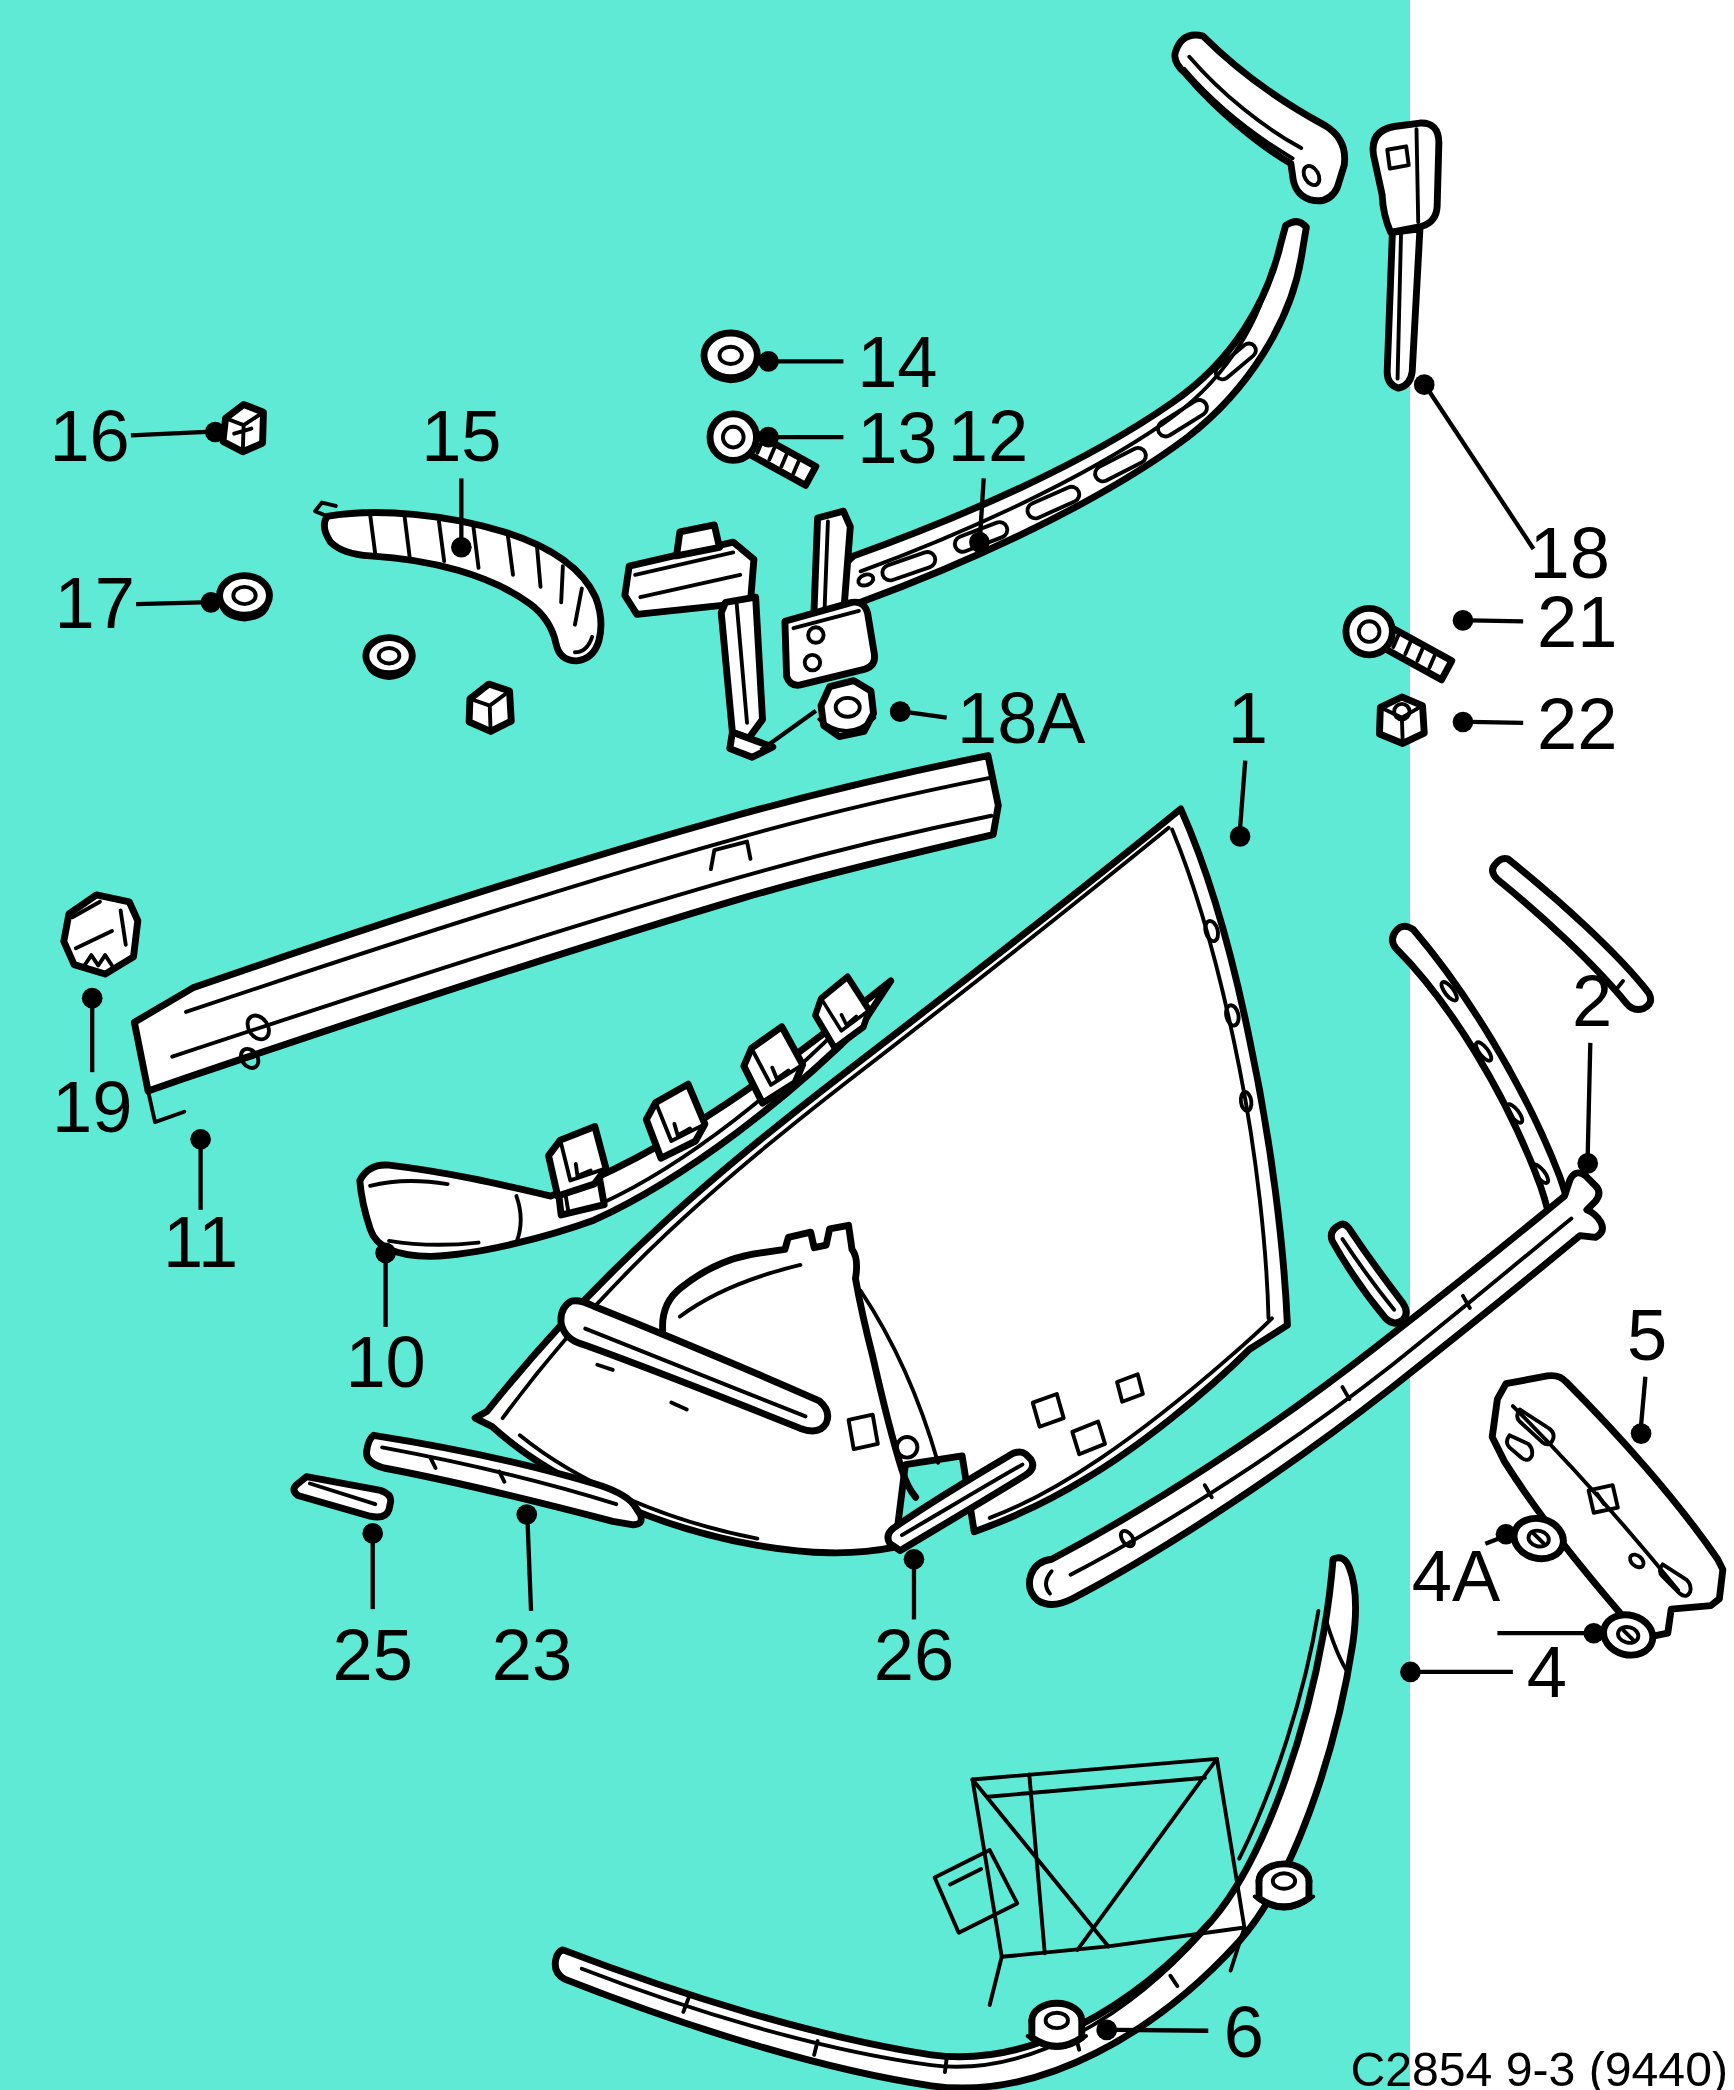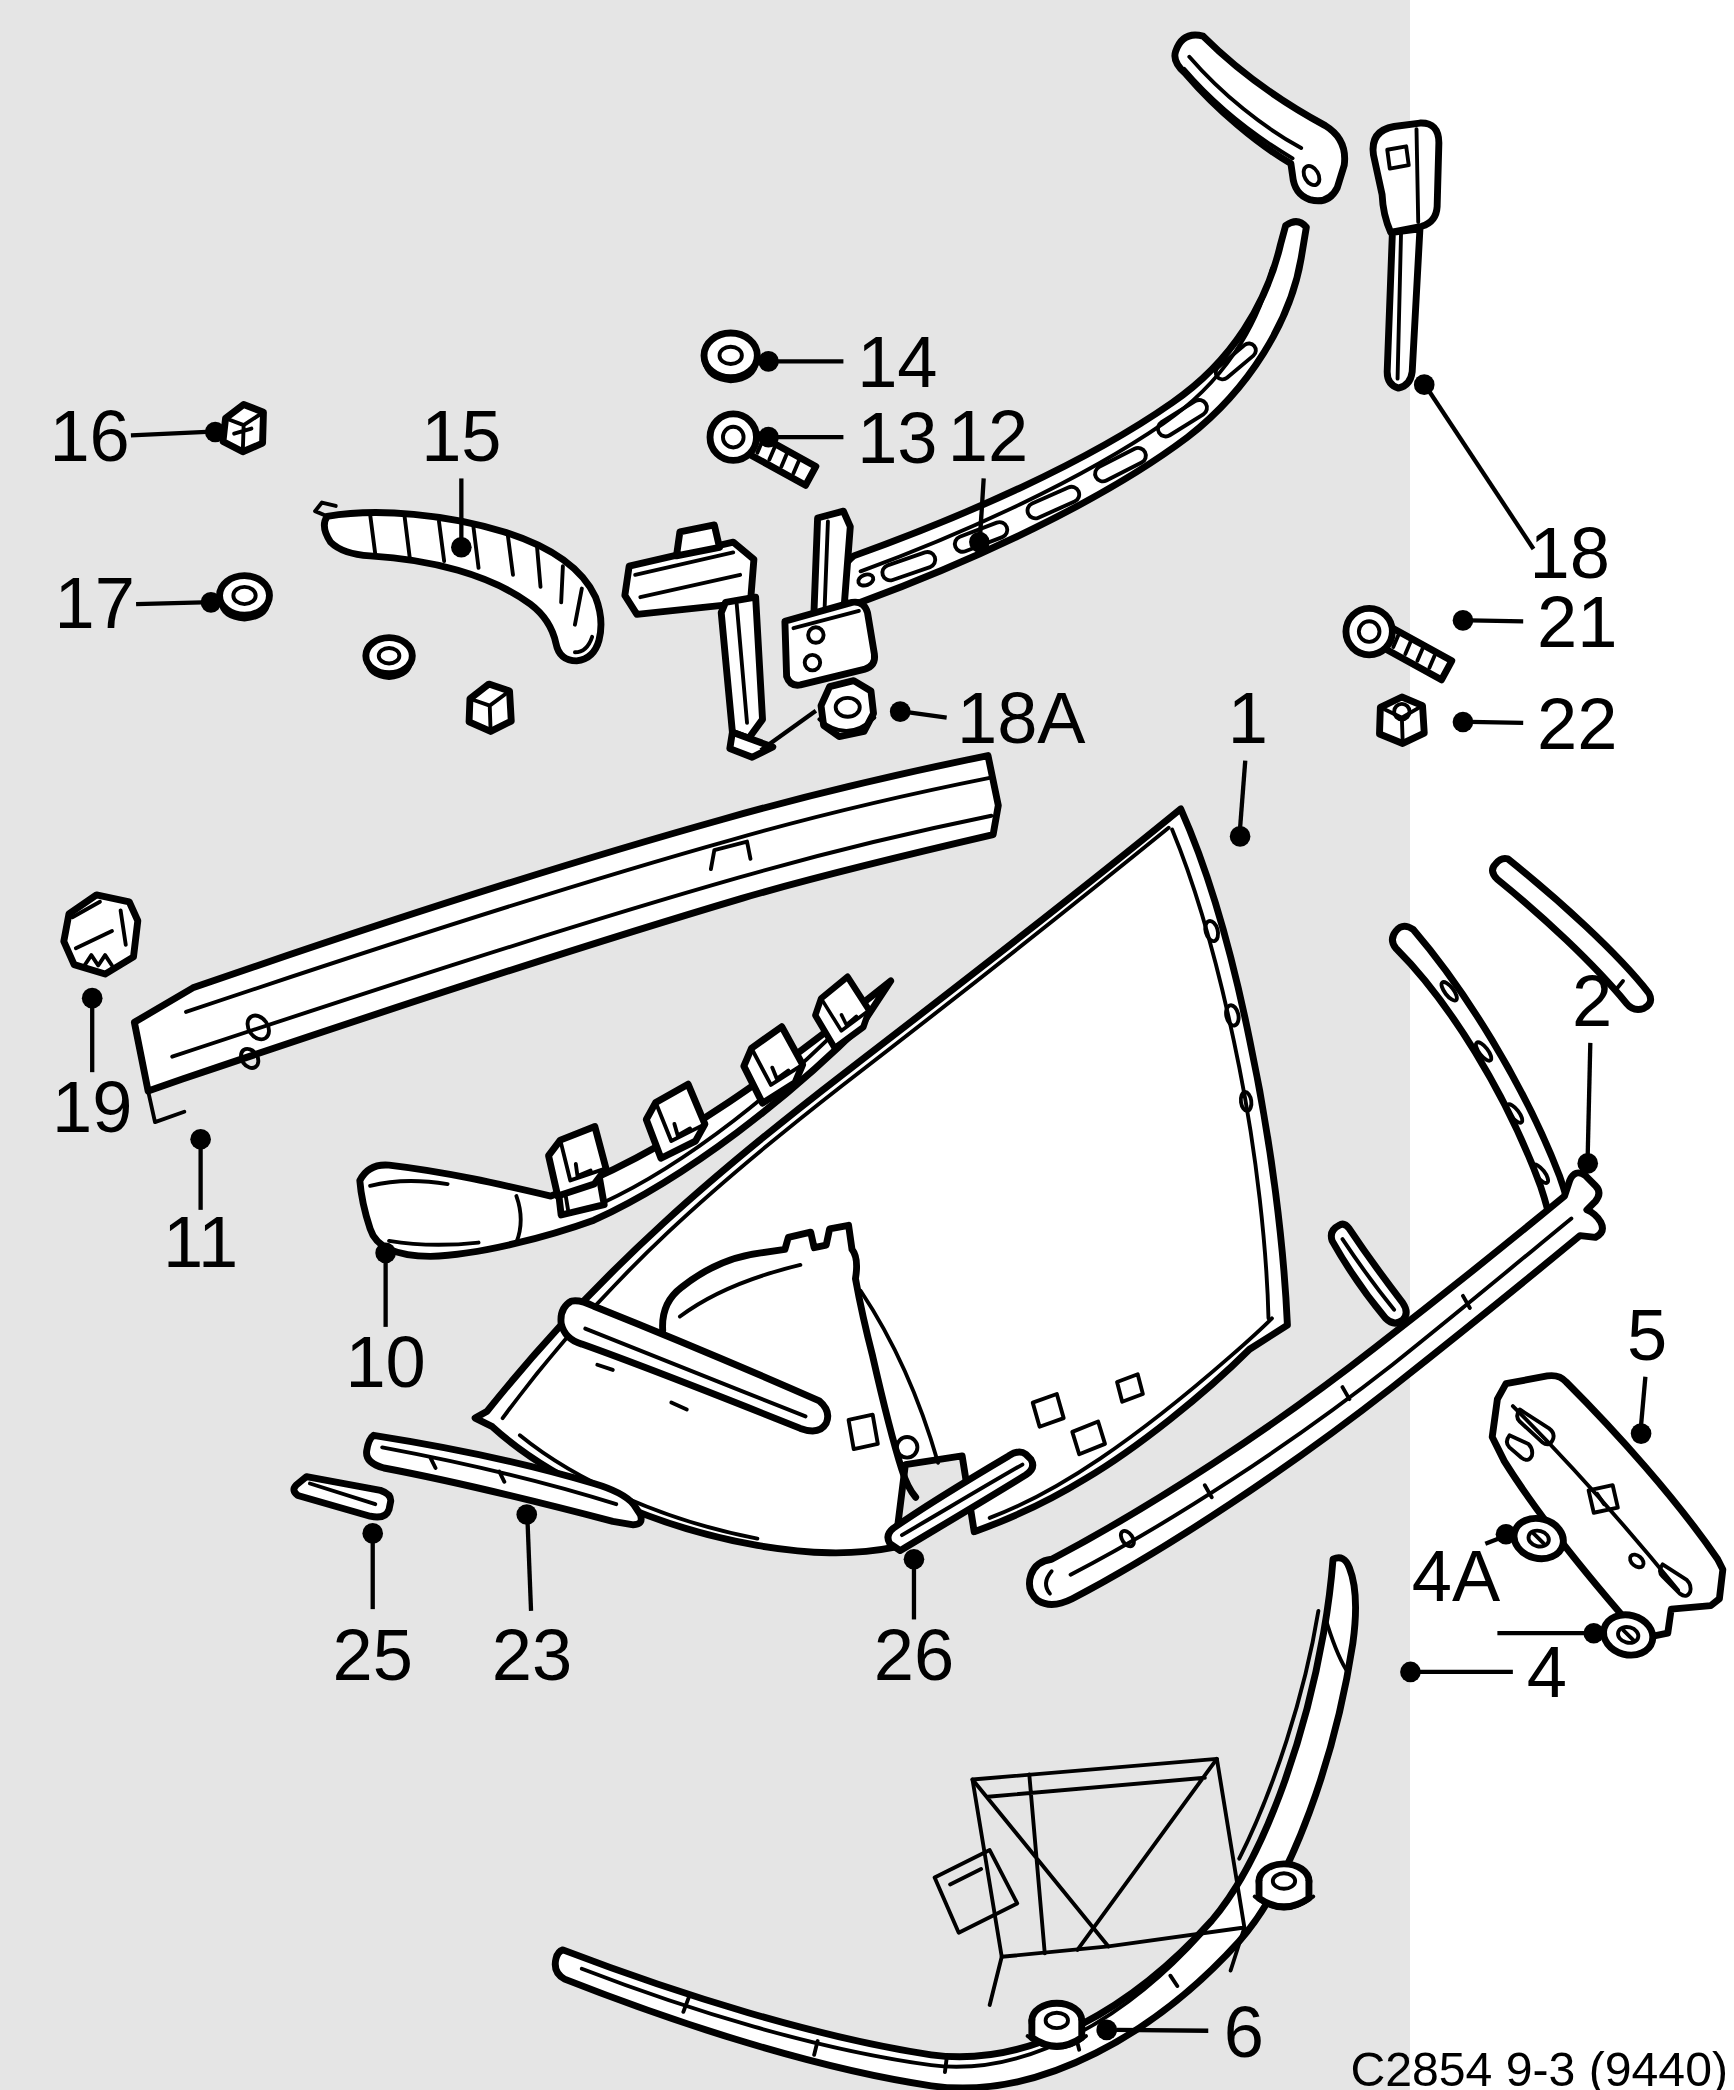--- a/index.html
+++ b/index.html
@@ -1,16 +1,16 @@
 <!DOCTYPE html>
 <html style="font-size:13.8px"><head>
 <meta charset="utf-8">
 <style>
   html,body{margin:0;padding:0;background:#ffffff;}
-  .stage{width:1410px;height:2091px;position:relative;background:#e5e5e5;font-family:"Liberation Sans",sans-serif;}
+  .stage{width:1410px;height:2091px;position:relative;background:#5eead4;font-family:"Liberation Sans",sans-serif;}
   svg{display:block;width:1735px;height:2091px;}
   .part{stroke:#000;fill:none;stroke-width:8;stroke-linecap:round;stroke-linejoin:round;}
   .part .fillw{fill:#ffffff;}
   .thin{stroke-width:4.5;}
   .leader{stroke:#000;stroke-width:5;fill:none;}
   .dot{fill:#000;stroke:none;}
   .lbl{font-family:"Liberation Sans","DejaVu Sans",sans-serif;font-size:84px;fill:#000;}
   .cap{font-family:"Liberation Sans","DejaVu Sans",sans-serif;font-size:56px;fill:#000;}
 </style>
 </head>

